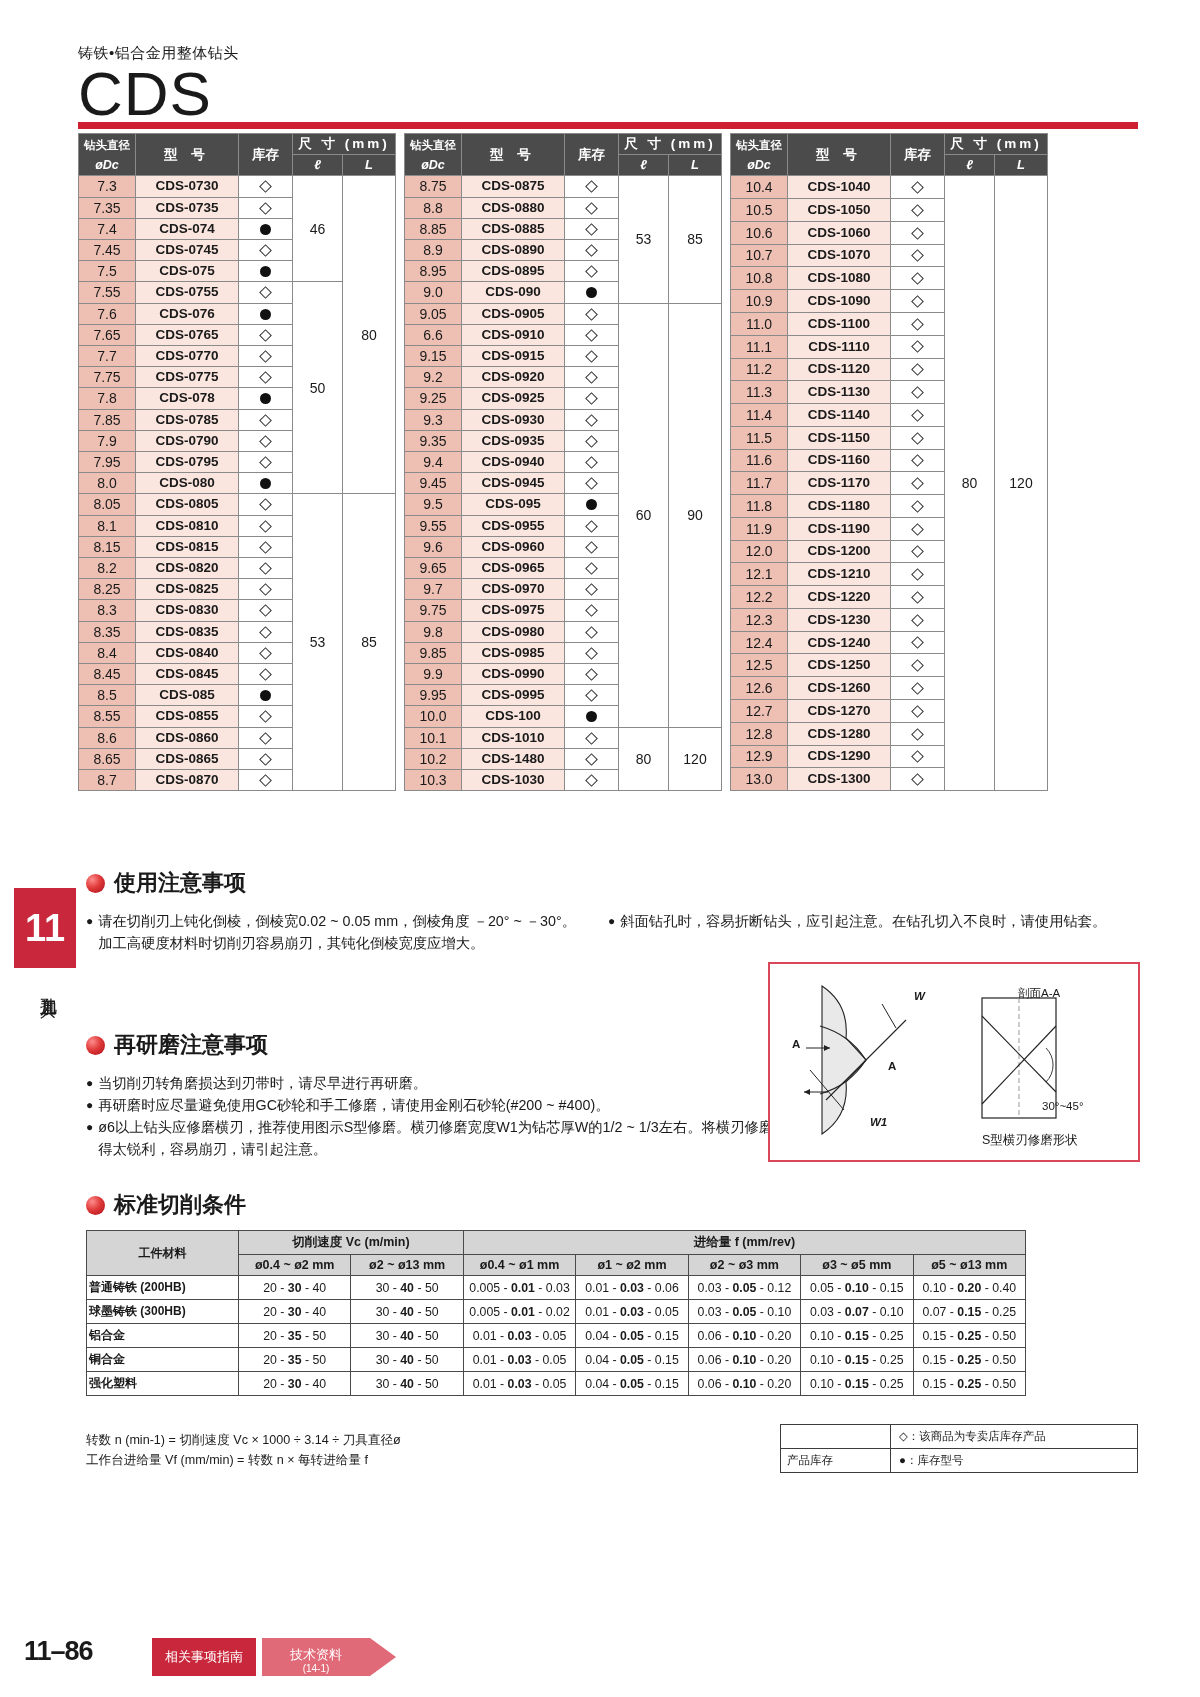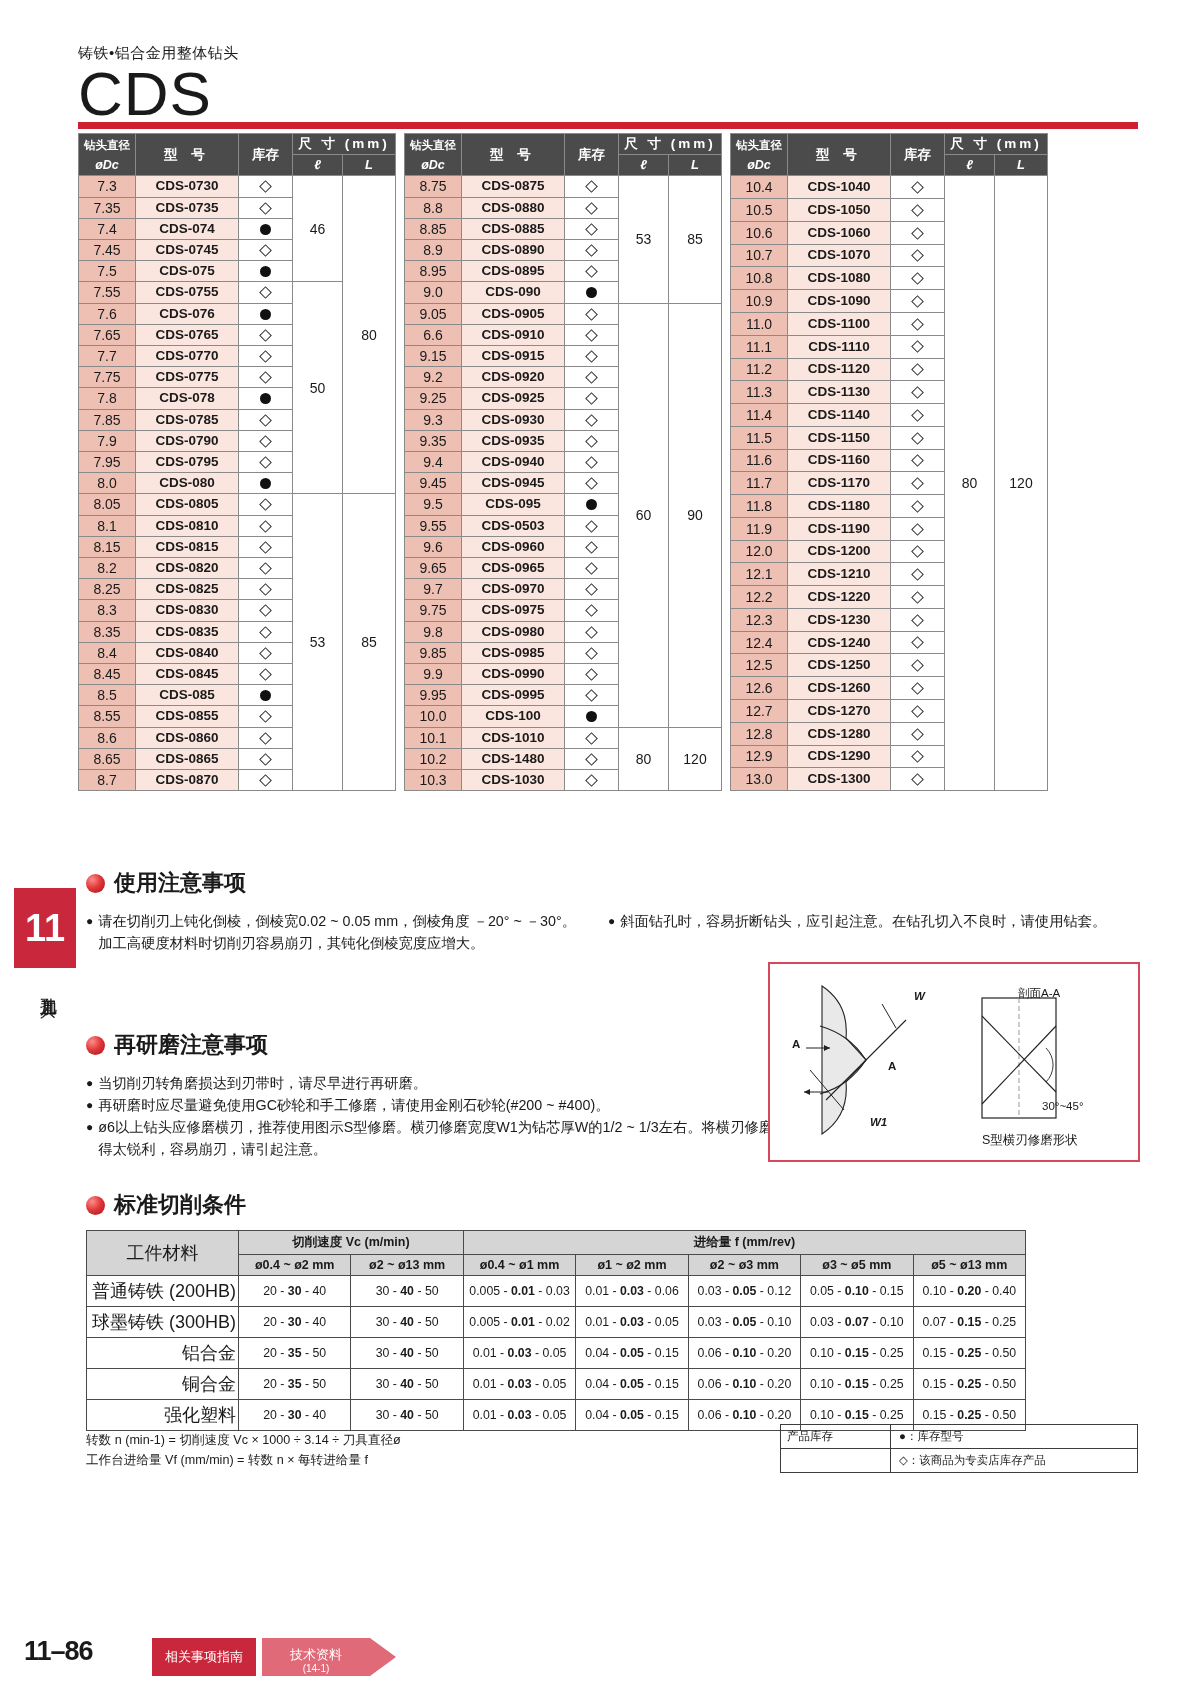--- a/index.html
+++ b/index.html
@@ -79,23 +79,23 @@
   #figure-box { position:absolute; left:768px; top:962px; width:372px; height:200px;
                 border:2px solid #d8485a; background:#fff; }
   .fig-label { position:absolute; font-size:11.5px; }
 
   
   #cut-sec { position:absolute; left:86px; top:1190px; width:1054px; }
   #cut-head { margin-bottom:10px; }
   #cut-table { border-collapse:collapse; width:940px; font-size:12.5px; table-layout:fixed; }
   #cut-table th, #cut-table td { border:1px solid #4a4a4a; text-align:center; padding:3px 2px; }
   #cut-table thead th { background:#d5d5d5; font-weight:700; }
-  #cut-table .mat { width:152px; font-weight:400; font-size:18px; }
+  #cut-table .mat { width:152px; font-weight:700; font-size:12px; }
   #cut-table tbody td { background:#fff; font-size:12.3px; white-space:nowrap; }
-  #cut-table tbody .mat { text-align:right;margin-top:37px; }
+  #cut-table tbody .mat { text-align:left;margin-top:37px; }
   .tri { font-size:12.5px; }
   .tri b { font-weight:700; }
 
   
   #formula { position:absolute; left:86px; top:1430px; font-size:12.6px; line-height:20px; }
   #legend-box { position:absolute; left:780px; top:1424px; width:358px;
                 border:1px solid #3c3c3c; font-size:11.5px; }
   #legend-box .lg-row { display:flex; border-bottom:1px solid #3c3c3c; }
   #legend-box .lg-row:last-child { border-bottom:none; }
   #legend-box .lg-a { width:110px; padding:4px 6px; border-right:1px solid #3c3c3c; }
@@ -384,21 +384,21 @@
           <td class="c-model">CDS-0945</td>
           <td class="c-stock"><span class="sym open"></span></td>
         </tr>
         <tr>
           <td class="c-dia">9.5</td>
           <td class="c-model">CDS-095</td>
           <td class="c-stock"><span class="sym filled"></span></td>
         </tr>
         <tr>
           <td class="c-dia">9.55</td>
-          <td class="c-model">CDS-0503</td>
+          <td class="c-model">CDS-0955</td>
           <td class="c-stock"><span class="sym open"></span></td>
         </tr>
         <tr>
           <td class="c-dia">9.6</td>
           <td class="c-model">CDS-0960</td>
           <td class="c-stock"><span class="sym open"></span></td>
         </tr>
         <tr>
           <td class="c-dia">9.65</td>
           <td class="c-model">CDS-0965</td>
@@ -768,27 +768,27 @@
   </table>
 </div>
 
 <div id="formula">
   <div>转数 n (min-1) = 切削速度  Vc ×  1000  ÷  3.14  ÷  刀具直径ø</div>
   <div>工作台进给量 Vf (mm/min) = 转数 n ×  每转进给量 f</div>
 </div>
 
 <div id="legend-box">
   <div class="lg-row">
+    <div class="lg-a"></div>
+    <div class="lg-b">◇：该商品为专卖店库存产品</div>
+  </div>
+  <div class="lg-row">
     <div class="lg-a">产品库存</div>
     <div class="lg-b">●：库存型号</div>
   </div>
-  <div class="lg-row">
-    <div class="lg-a"></div>
-    <div class="lg-b">◇：该商品为专卖店库存产品</div>
-  </div>
 </div>
 
 <div id="footer-page">11–86</div>
 <div id="foot-btn1">
   <span>相关事项指南</span>
 </div>
 <div id="foot-btn2">
   <span>技术资料</span>
   <span class="sub">(14-1)</span>
 </div>

